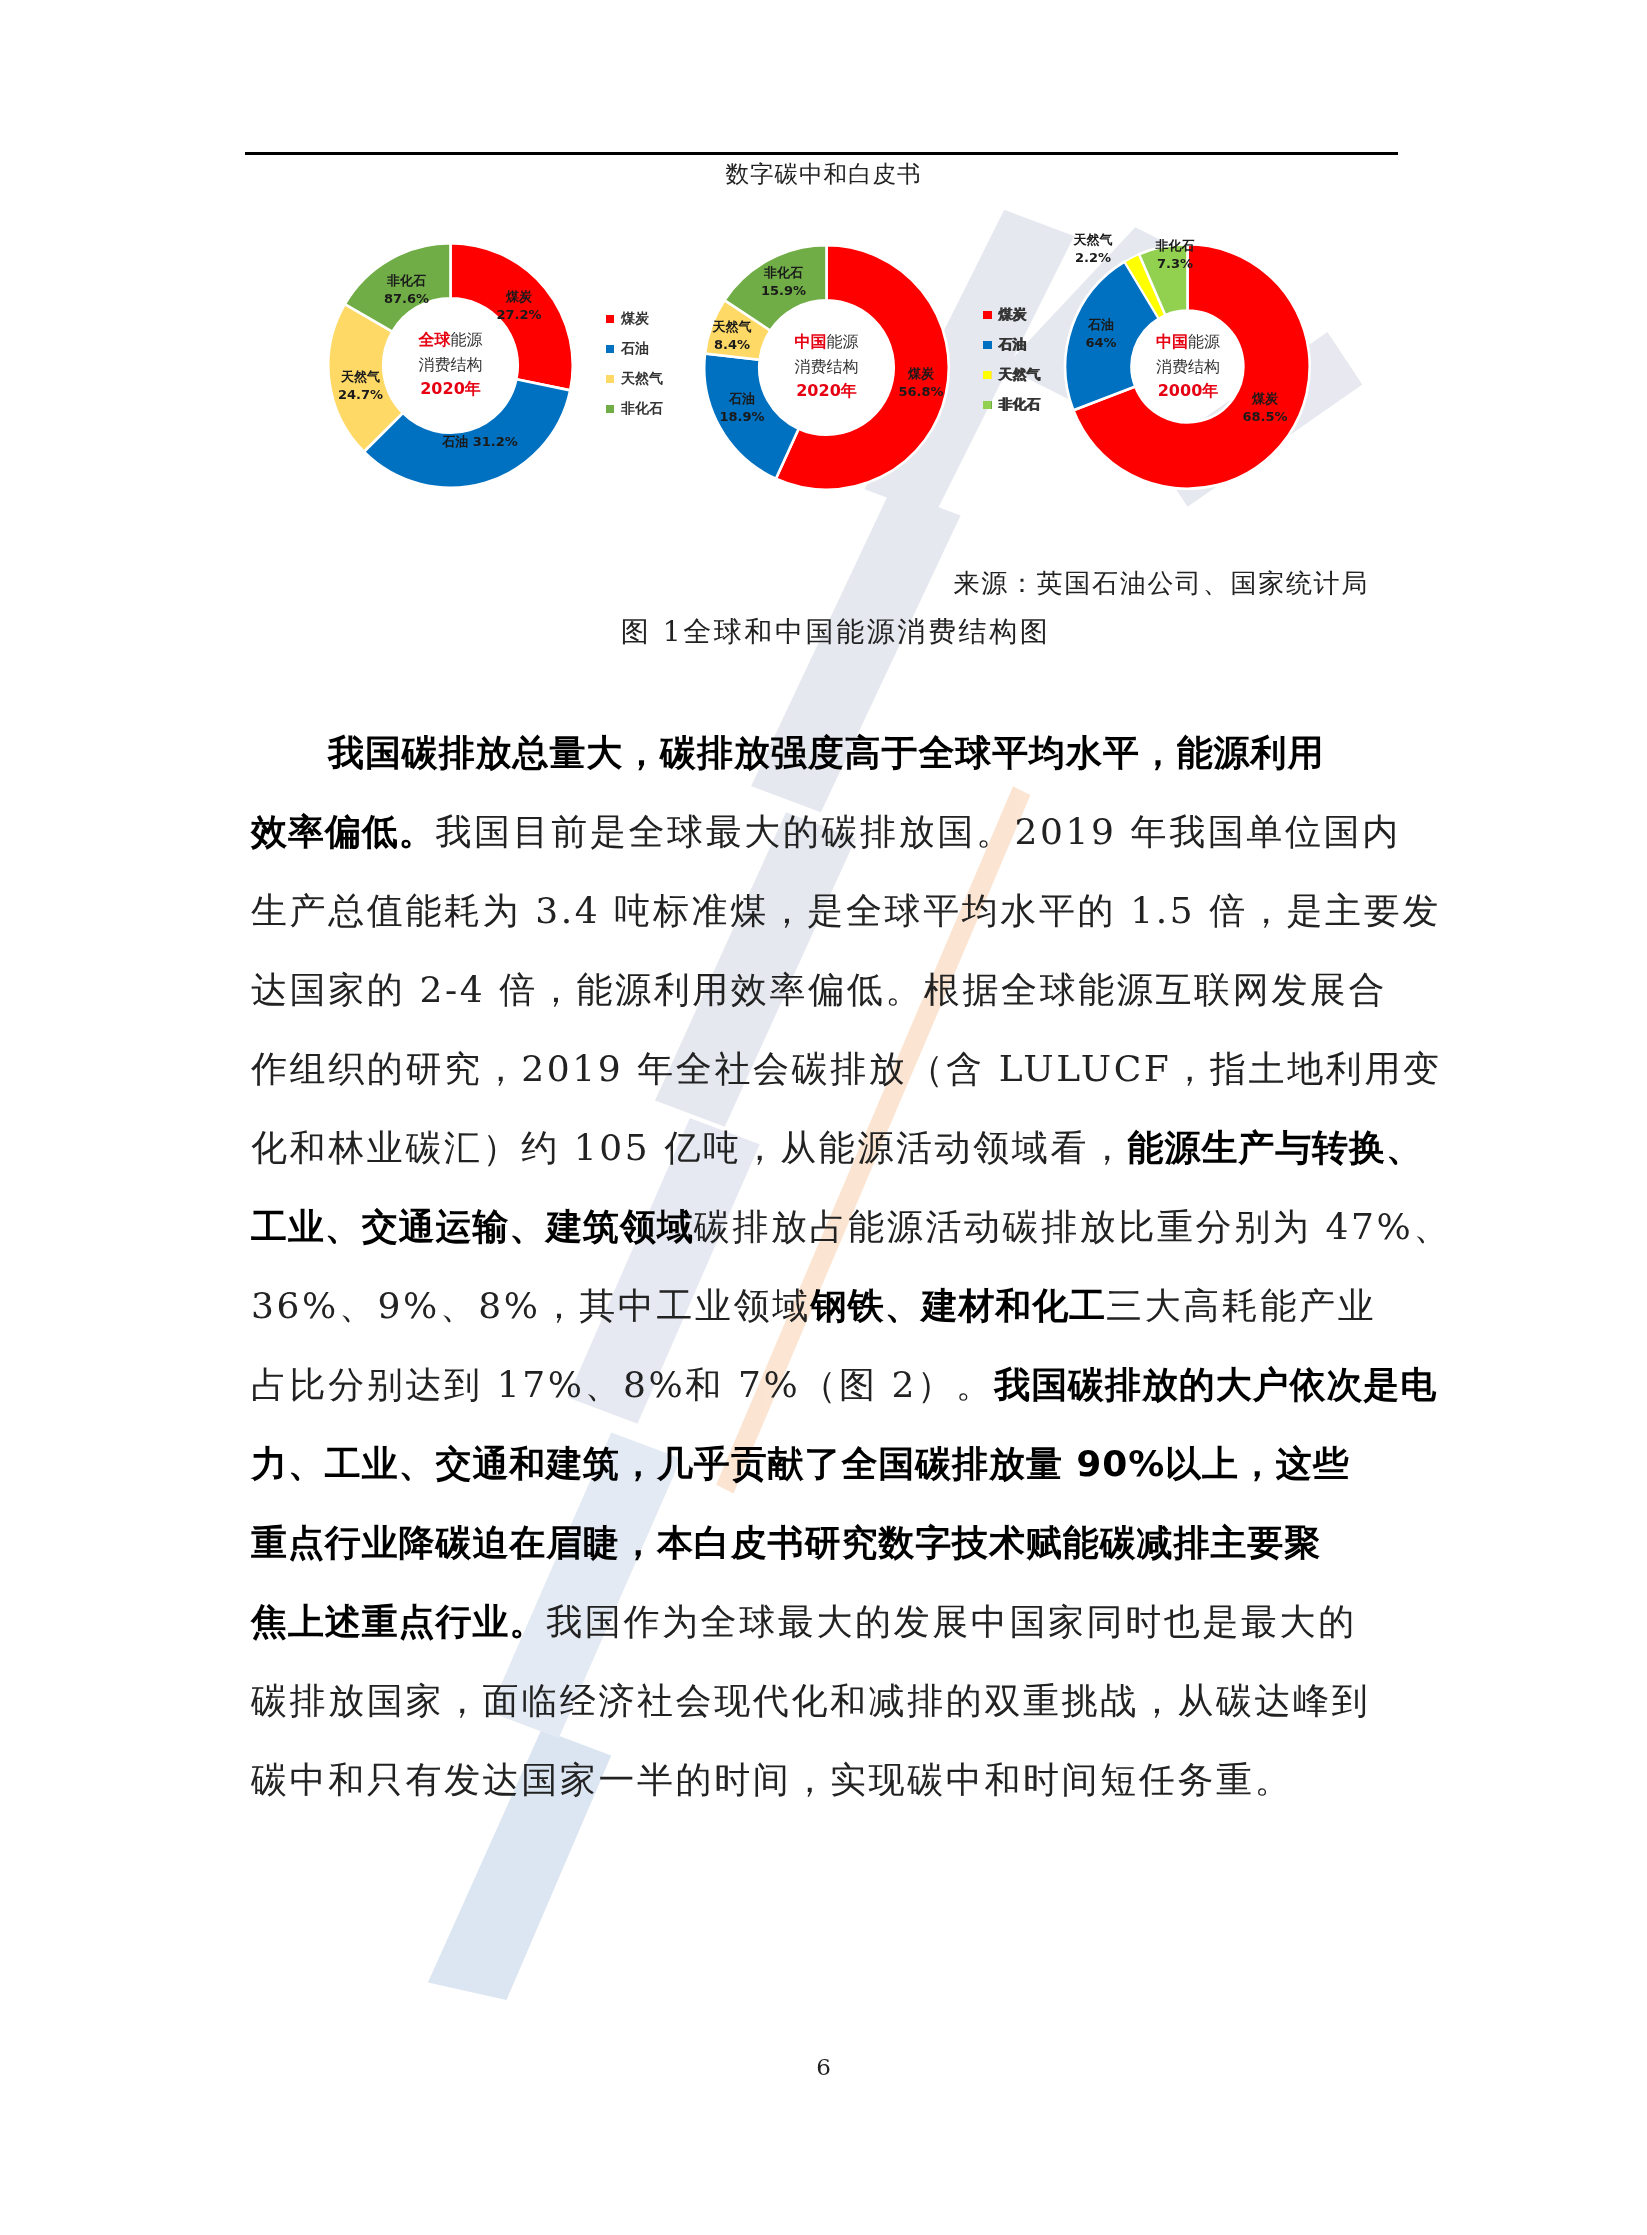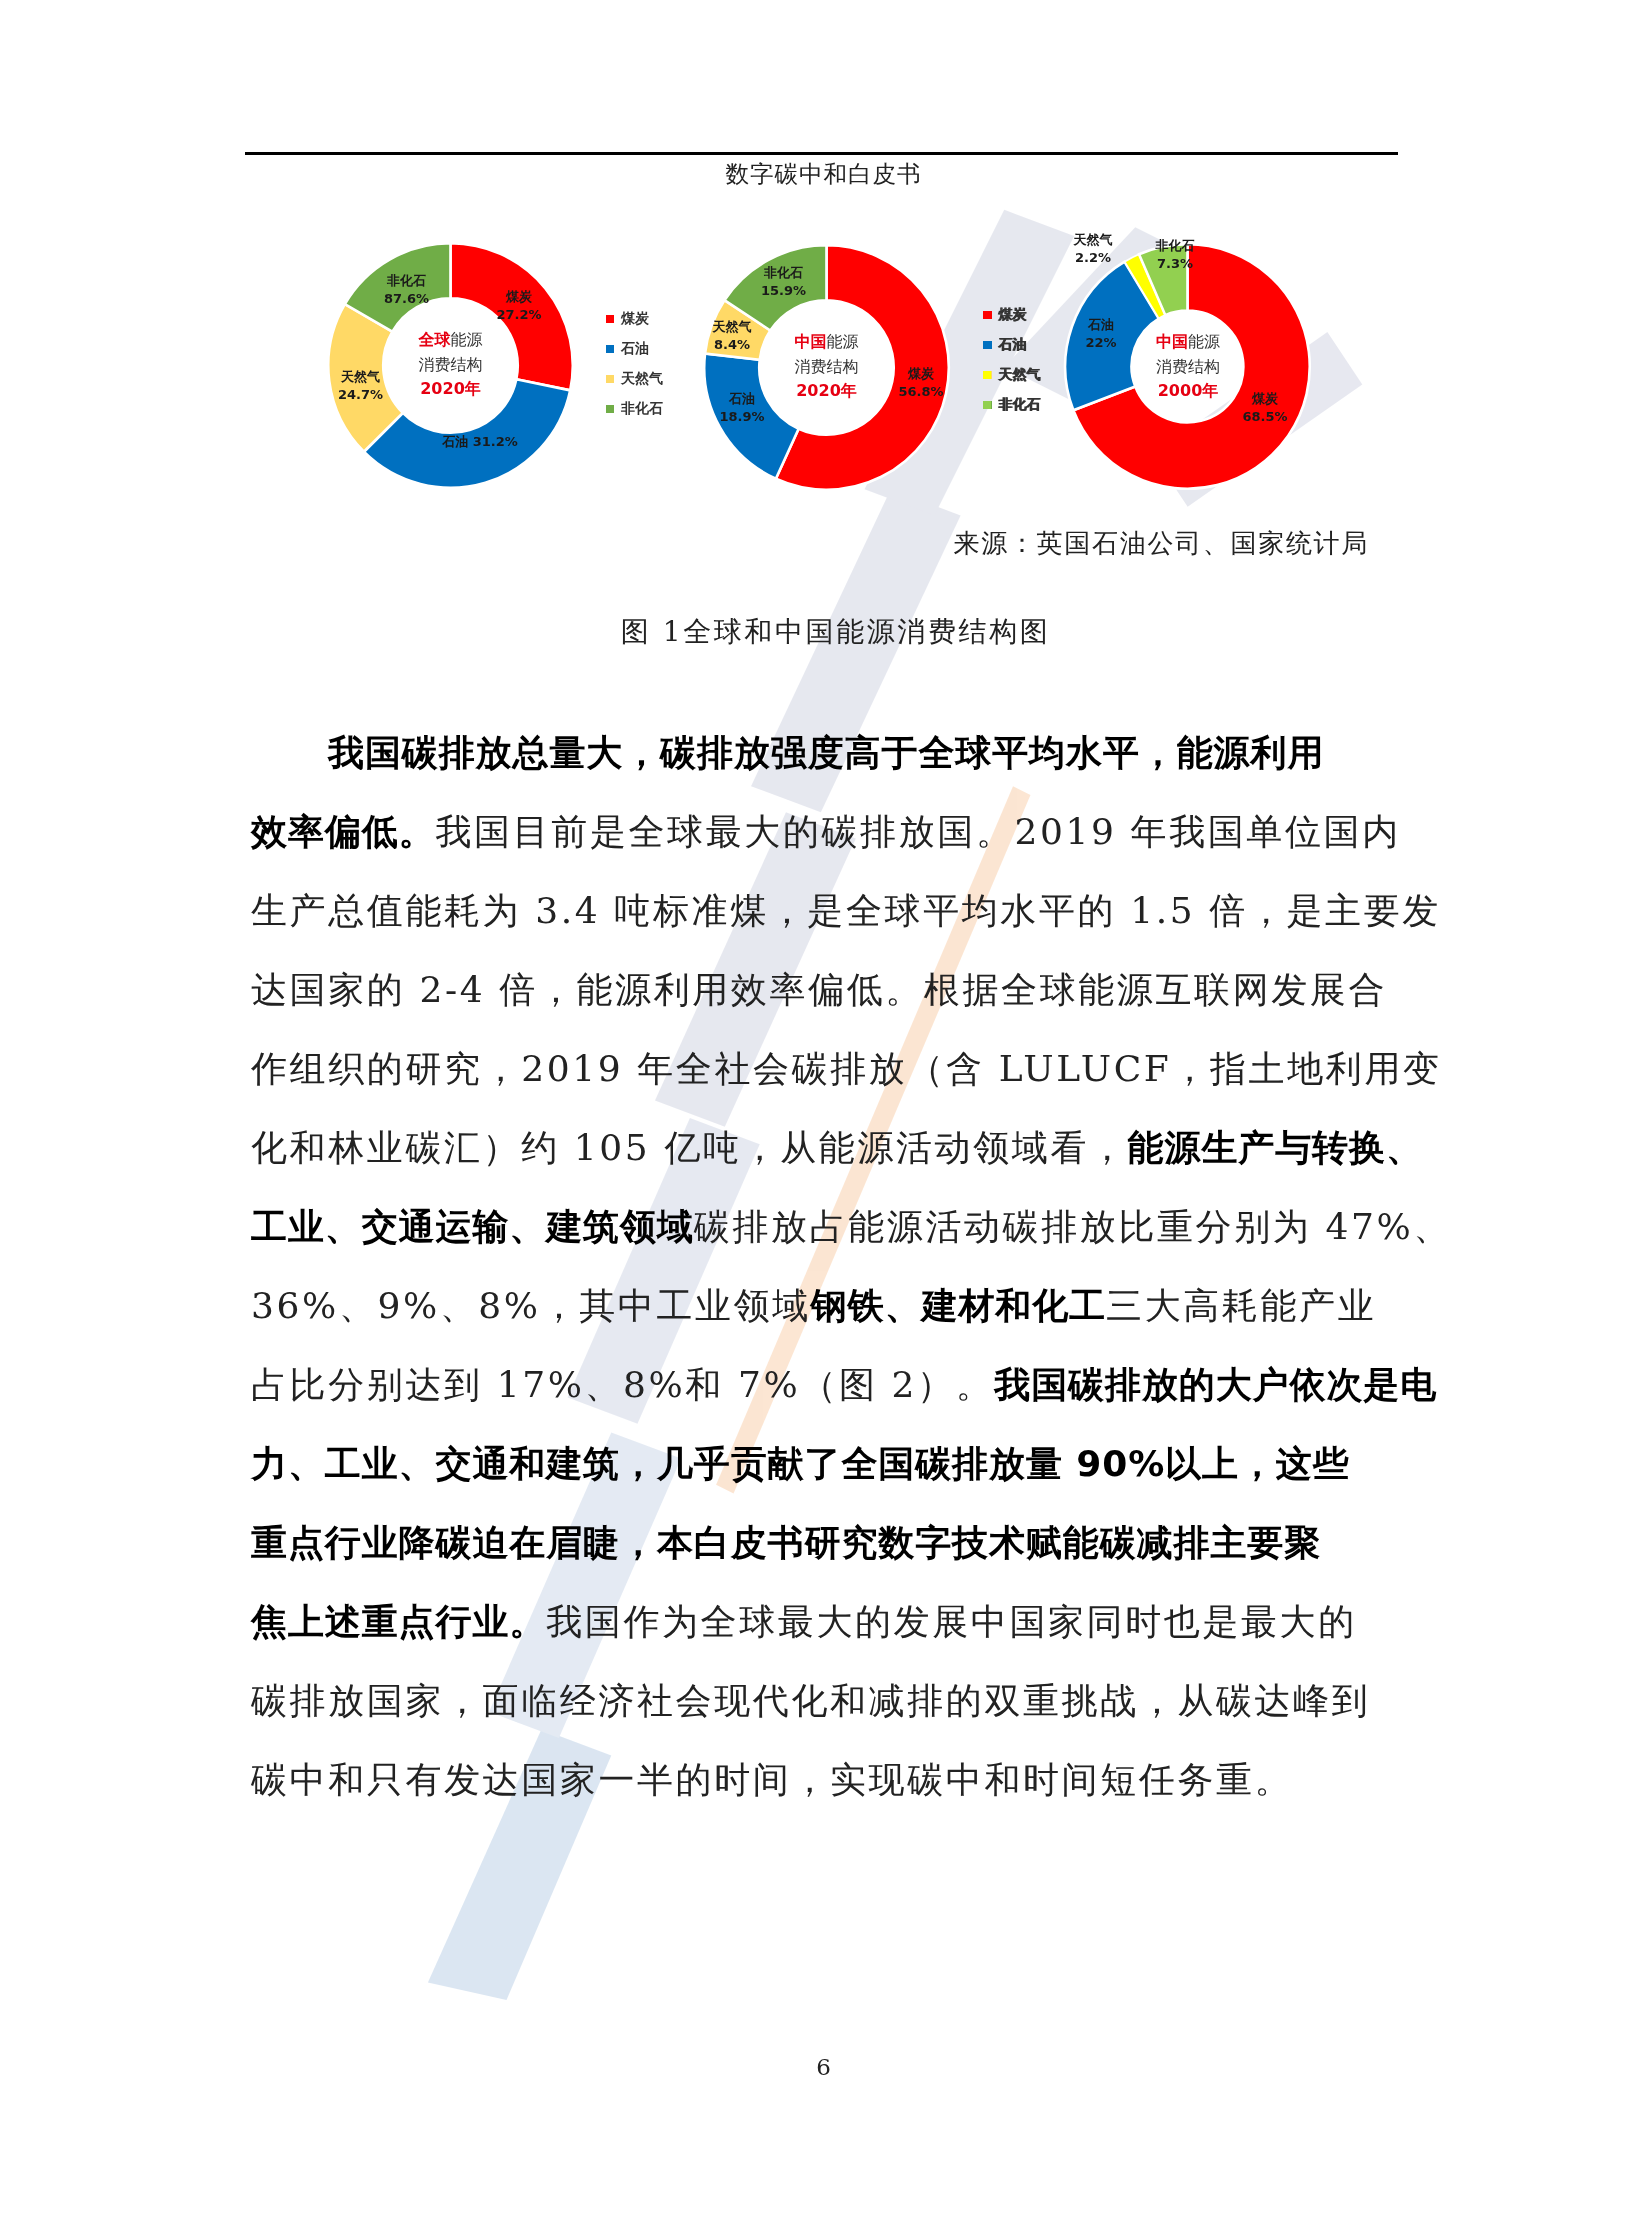--- a/index.html
+++ b/index.html
@@ -9,21 +9,21 @@
   #watermark { position:absolute; left:0; top:0; width:1647px; height:2236px; pointer-events:none; z-index:0; }
   .header-title { left:0; width:1647px; top:112px; text-align:center; font-size:23.6px; color:#222; letter-spacing:0.9px;margin-top:46px; }
   .header-rule { left:245px; width:1153px; top:152px; height:2.6px; background:#000; }
   .chart { position:absolute; z-index:1; }
   .legend { position:absolute; z-index:2; font-family:"DejaVu Sans","Liberation Sans",sans-serif; font-weight:bold; font-size:14px; color:#333; }
   .legend-item { display:flex; align-items:center; height:30px; }
   .swatch { width:7.9px; height:7.9px; margin-right:7px; display:inline-block; }
   .seg-label { position:absolute; z-index:2; font-family:"DejaVu Sans","Liberation Sans",sans-serif; font-weight:bold; font-size:13px; color:#1a1a1a; text-align:center; line-height:18.3px; white-space:nowrap; }
   .center-label { position:absolute; z-index:2; font-family:"DejaVu Sans","Liberation Sans",sans-serif; text-align:center; font-size:16px; line-height:24.5px; color:#333; white-space:nowrap; }
   .center-label .red { color:#e60012; font-weight:bold; }
-  .source { right:278px; top:526px; font-size:26px; color:#222; letter-spacing:1.7px; z-index:2; }
+  .source { right:278px; top:566px; font-size:26px; color:#222; letter-spacing:1.7px; z-index:2; }
   .caption { left:12px; width:1647px; top:613px; text-align:center; font-size:28px; color:#222; letter-spacing:2.6px; z-index:2; }
   .body-text { position:absolute; left:251px; width:1120px; top:713px; font-size:36px; line-height:79px; color:#222; z-index:2; text-align:justify; letter-spacing:2.6px; }
   .line { display:block; white-space:nowrap; height:79px; }
   .b { font-family:"DejaVu Sans","Liberation Sans",sans-serif; font-weight:bold; color:#000; letter-spacing:0.9px; }
   .page-num { left:0; width:1647px; top:2054px; text-align:center; font-size:23px; color:#222; z-index:2; }
 </style>
 </head>
 <body>
 
 <svg id="watermark" viewBox="0 0 1886 2560">
@@ -149,21 +149,21 @@
     <div><span class="red">中国</span><span>能源</span></div>
     <div>消费结构</div>
     <div class="red">2000年</div>
   </div>
   <div class="seg-label" style="left:1239px;top:390px;width:52px;">
     <div>煤炭</div>
       <div>68.5%</div>
   </div>
   <div class="seg-label" style="left:1079px;top:316px;width:44px;">
     <div>石油</div>
-      <div>22%</div>
+      <div>64%</div>
   </div>
   <div class="seg-label" style="left:1064px;top:231px;width:58px;">
     <div>天然气</div>
       <div>2.2%</div>
   </div>
   <div class="seg-label" style="left:1146px;top:237px;width:58px;">
     <div>非化石</div>
       <div>7.3%</div>
   </div>
   <div class="legend" style="left:983px;top:300px;">

